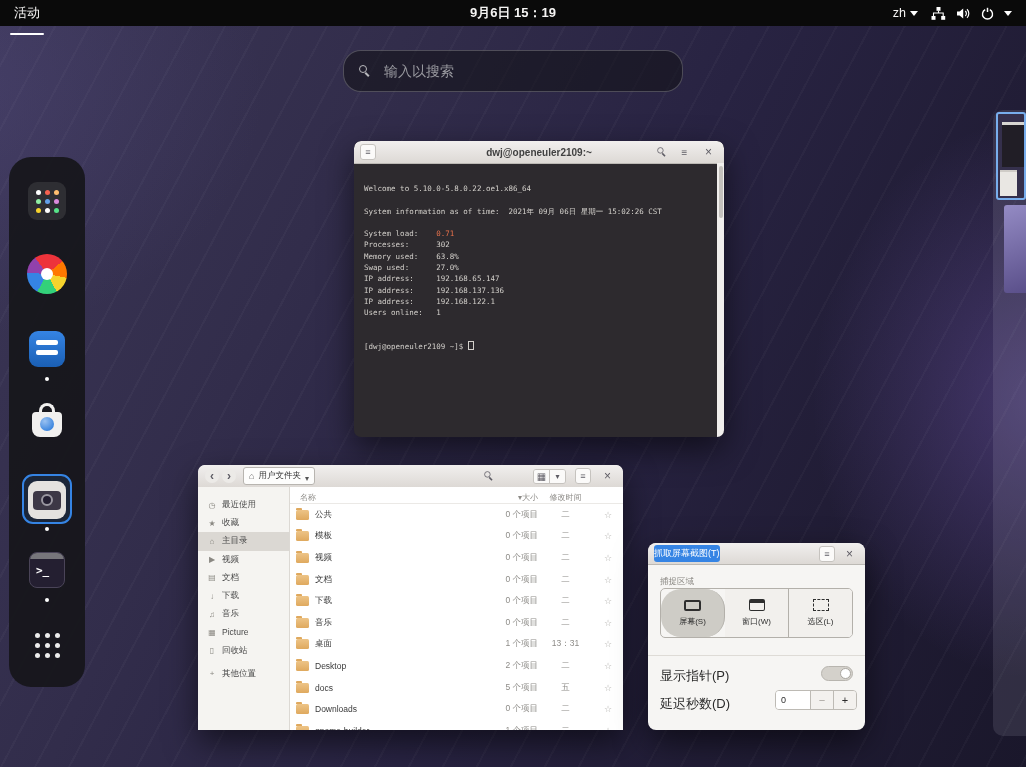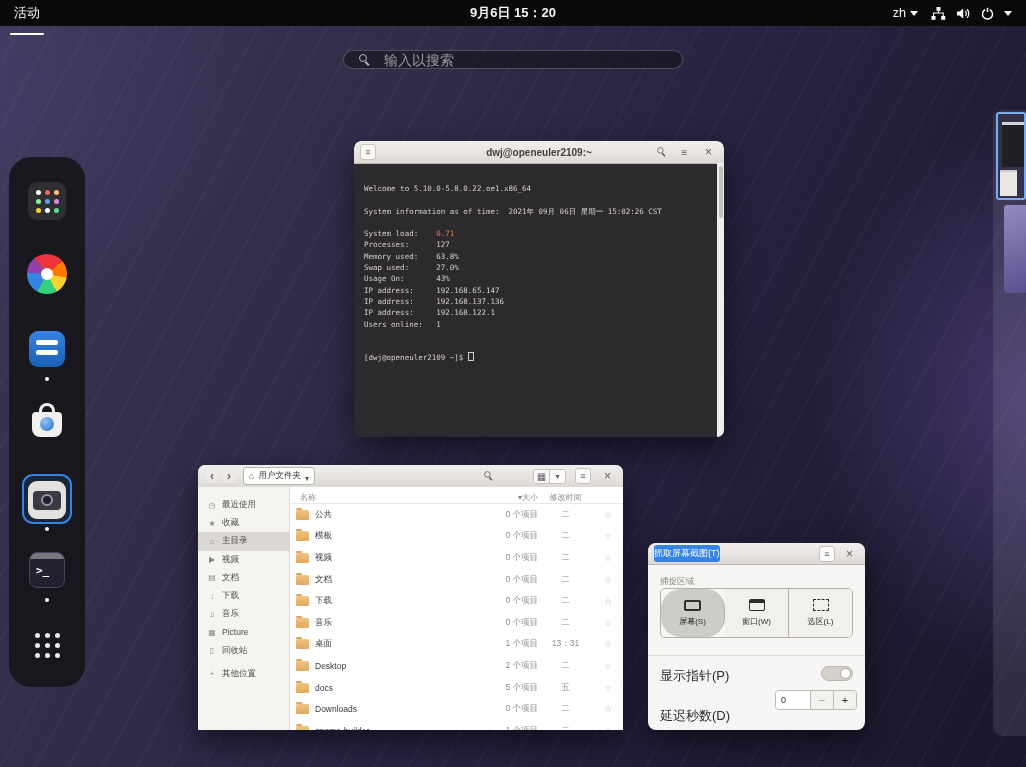--- a/index.html
+++ b/index.html
@@ -19,21 +19,21 @@
   .topbar{position:absolute;left:0;top:0;width:100%;height:26px;background:#0a0a0a;display:flex;align-items:center;color:#f6f5f4;z-index:30;}
   .activities{position:relative;height:100%;display:flex;align-items:center;padding:10px 14px;font-size:13px;cursor:pointer;}
   .activities::after{content:"";position:absolute;left:10px;right:10px;bottom:1px;height:2px;background:#fff;border-radius:1px;}
   .clock{position:absolute;left:50%;transform:translateX(-50%);font-weight:bold;font-size:13px;cursor:pointer;}
   .sysarea{margin-left:auto;display:flex;align-items:center;gap:13px;padding-right:14px;cursor:pointer;}
   .kbd{display:flex;align-items:center;gap:4px;font-size:12.5px;}
   .tri{width:0;height:0;border-left:4px solid transparent;border-right:4px solid transparent;border-top:5px solid #fff;}
   .sysicons{display:flex;align-items:center;gap:10px;}
 
   
-  .search{position:absolute;left:343px;top:50px;width:340px;height:19px;border-radius:18px;box-sizing:border-box;
+  .search{position:absolute;left:343px;top:50px;width:340px;height:42px;border-radius:18px;box-sizing:border-box;
     background:rgba(16,16,20,0.55);border:1px solid rgba(255,255,255,0.22);display:flex;align-items:center;padding:0 15px;z-index:20;}
   .search input{background:transparent;border:none;outline:none;color:#d0d0d0;font-size:14px;margin-left:11px;width:100%;font-family:inherit;}
   .search input::placeholder{color:#9a9aa0;}
   .mag{width:12px;height:12px;position:relative;flex:none;}
   .mag::before{content:"";position:absolute;left:0;top:0;width:8px;height:8px;border:1.6px solid #b9b9bd;border-radius:50%;box-sizing:border-box;}
   .mag::after{content:"";position:absolute;left:7px;top:7px;width:5px;height:1.6px;background:#b9b9bd;transform:rotate(45deg);transform-origin:0 0;}
   .mag.dark::before{border-color:#5e5c64;} .mag.dark::after{background:#5e5c64;}
   .mag.small{transform:scale(0.8);}
 
   
@@ -145,21 +145,21 @@
   svg{display:block;}
 </style>
 </head>
 <body>
 
 <div class="screen">
   <div class="wallpaper"></div>
 
   <div class="topbar">
     <div class="activities">活动</div>
-    <div class="clock">9月6日 15：20</div>
+    <div class="clock">9月6日 15：19</div>
     <div class="sysarea">
       <div class="kbd">
         <span>zh</span>
         <span class="tri"></span>
       </div>
       <div class="sysicons">
         <span>
           <svg width="15" height="13" viewBox="0 0 15 13">
               <rect x="5.5" y="0" width="4" height="3.8" fill="#fff"></rect>
               <rect x="0.5" y="9" width="4" height="3.8" fill="#fff"></rect>
@@ -228,24 +228,23 @@
         <div class="tb-btn g-menu"></div>
         <div class="tb-btn g-close"></div>
       </div>
     </div>
     <div class="term-body">
       <div class="tline"><span>Welcome to 5.10.0-5.8.0.22.oe1.x86_64</span><span class="hl"></span></div>
       <div class="tline"><span></span><span class="hl"></span></div>
       <div class="tline"><span>System information as of time:  2021年 09月 06日 星期一 15:02:26 CST</span><span class="hl"></span></div>
       <div class="tline"><span></span><span class="hl"></span></div>
       <div class="tline"><span>System load:    </span><span class="hl">0.71</span></div>
-      <div class="tline"><span>Processes:      127</span><span class="hl"></span></div>
+      <div class="tline"><span>Processes:      302</span><span class="hl"></span></div>
       <div class="tline"><span>Memory used:    63.8%</span><span class="hl"></span></div>
       <div class="tline"><span>Swap used:      27.0%</span><span class="hl"></span></div>
-      <div class="tline"><span>Usage On:       43%</span><span class="hl"></span></div>
       <div class="tline"><span>IP address:     192.168.65.147</span><span class="hl"></span></div>
       <div class="tline"><span>IP address:     192.168.137.136</span><span class="hl"></span></div>
       <div class="tline"><span>IP address:     192.168.122.1</span><span class="hl"></span></div>
       <div class="tline"><span>Users online:   1</span><span class="hl"></span></div>
       <div class="tline"><span></span><span class="hl"></span></div>
       <div class="tline"><span></span><span class="hl"></span></div>
       <div class="tline"><span>[dwj@openeuler2109 ~]$ </span><span class="cursor"></span></div>
     </div>
     <div class="term-scroll"></div>
   </div>
@@ -445,21 +444,21 @@
         <span>窗口(W)</span>
       </div>
       <div class="mode">
         <div class="mi-select"></div>
         <span>选区(L)</span>
       </div>
     </div>
     <div class="shot-hr"></div>
     <div class="row-label" style="top:124px">显示指针(P)</div>
     <div class="switch"></div>
-    <div class="row-label" style="top:164px">延迟秒数(D)</div>
+    <div class="row-label" style="top:152px">延迟秒数(D)</div>
     <div class="spin">
       <div class="spin-field">0</div>
       <div class="spin-btn minus">−</div>
       <div class="spin-btn plus">+</div>
     </div>
   </div>
 
   <div class="wsstrip"></div>
   <div class="ws-thumb ws1">
     <div class="mini-term"></div>

